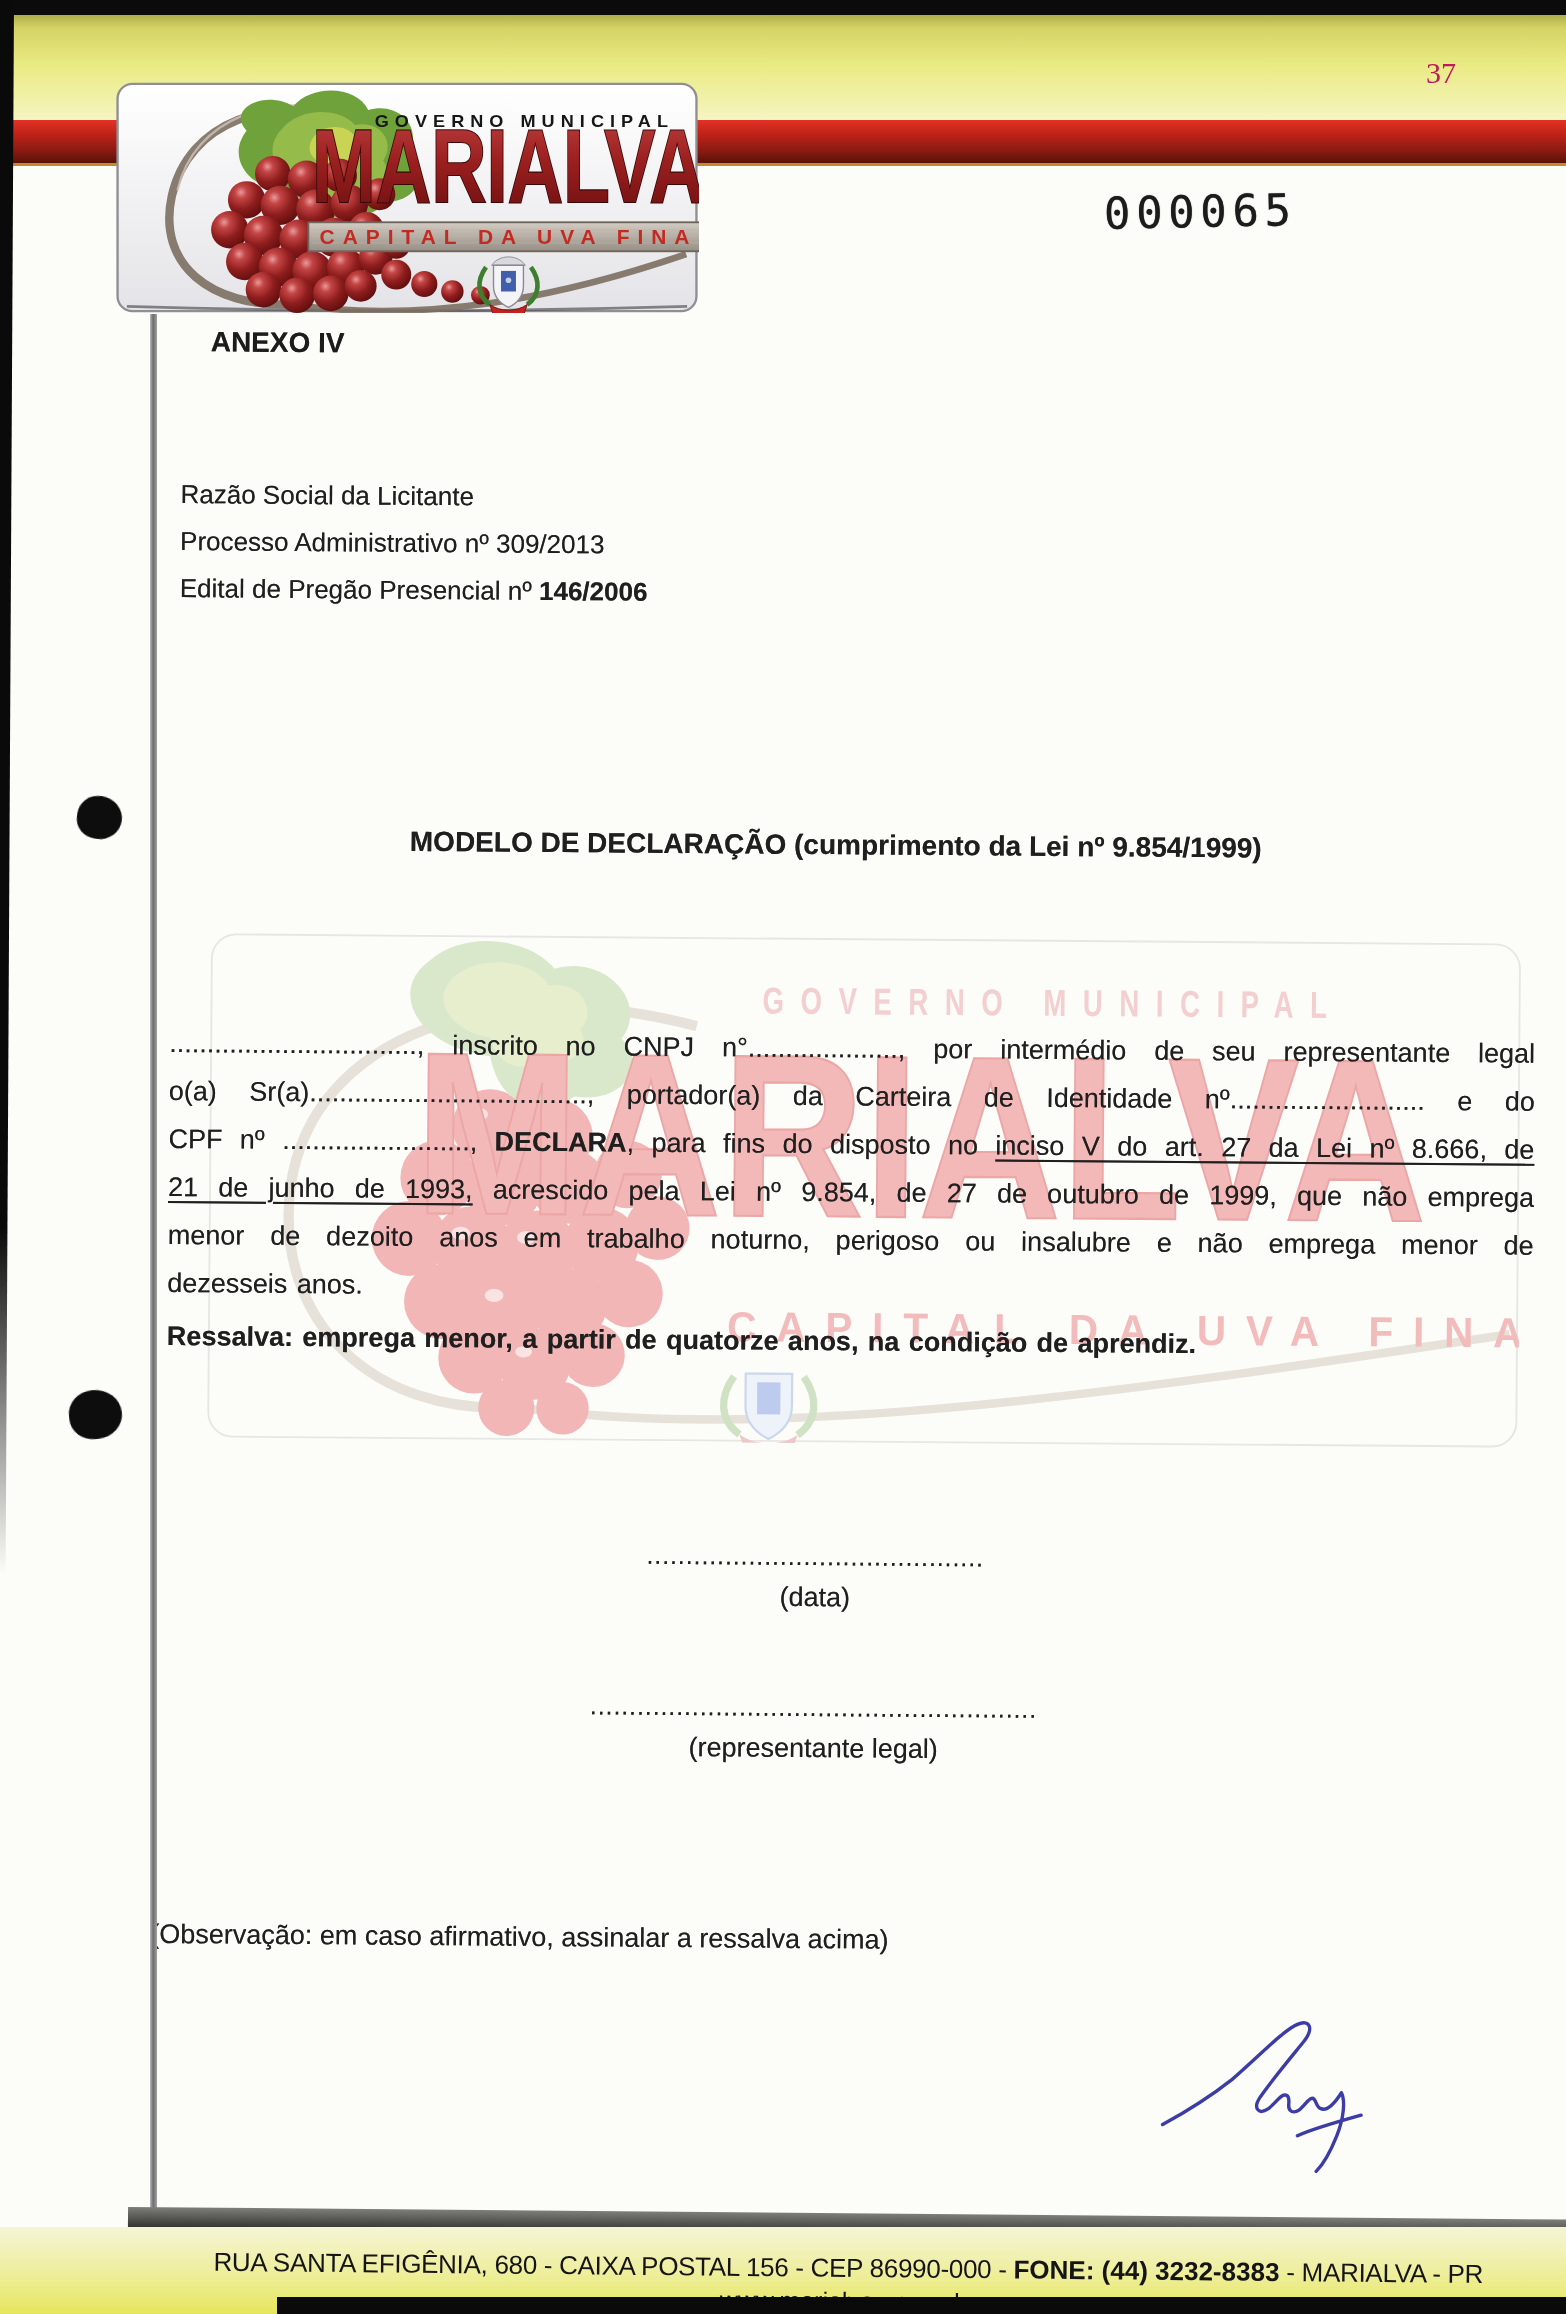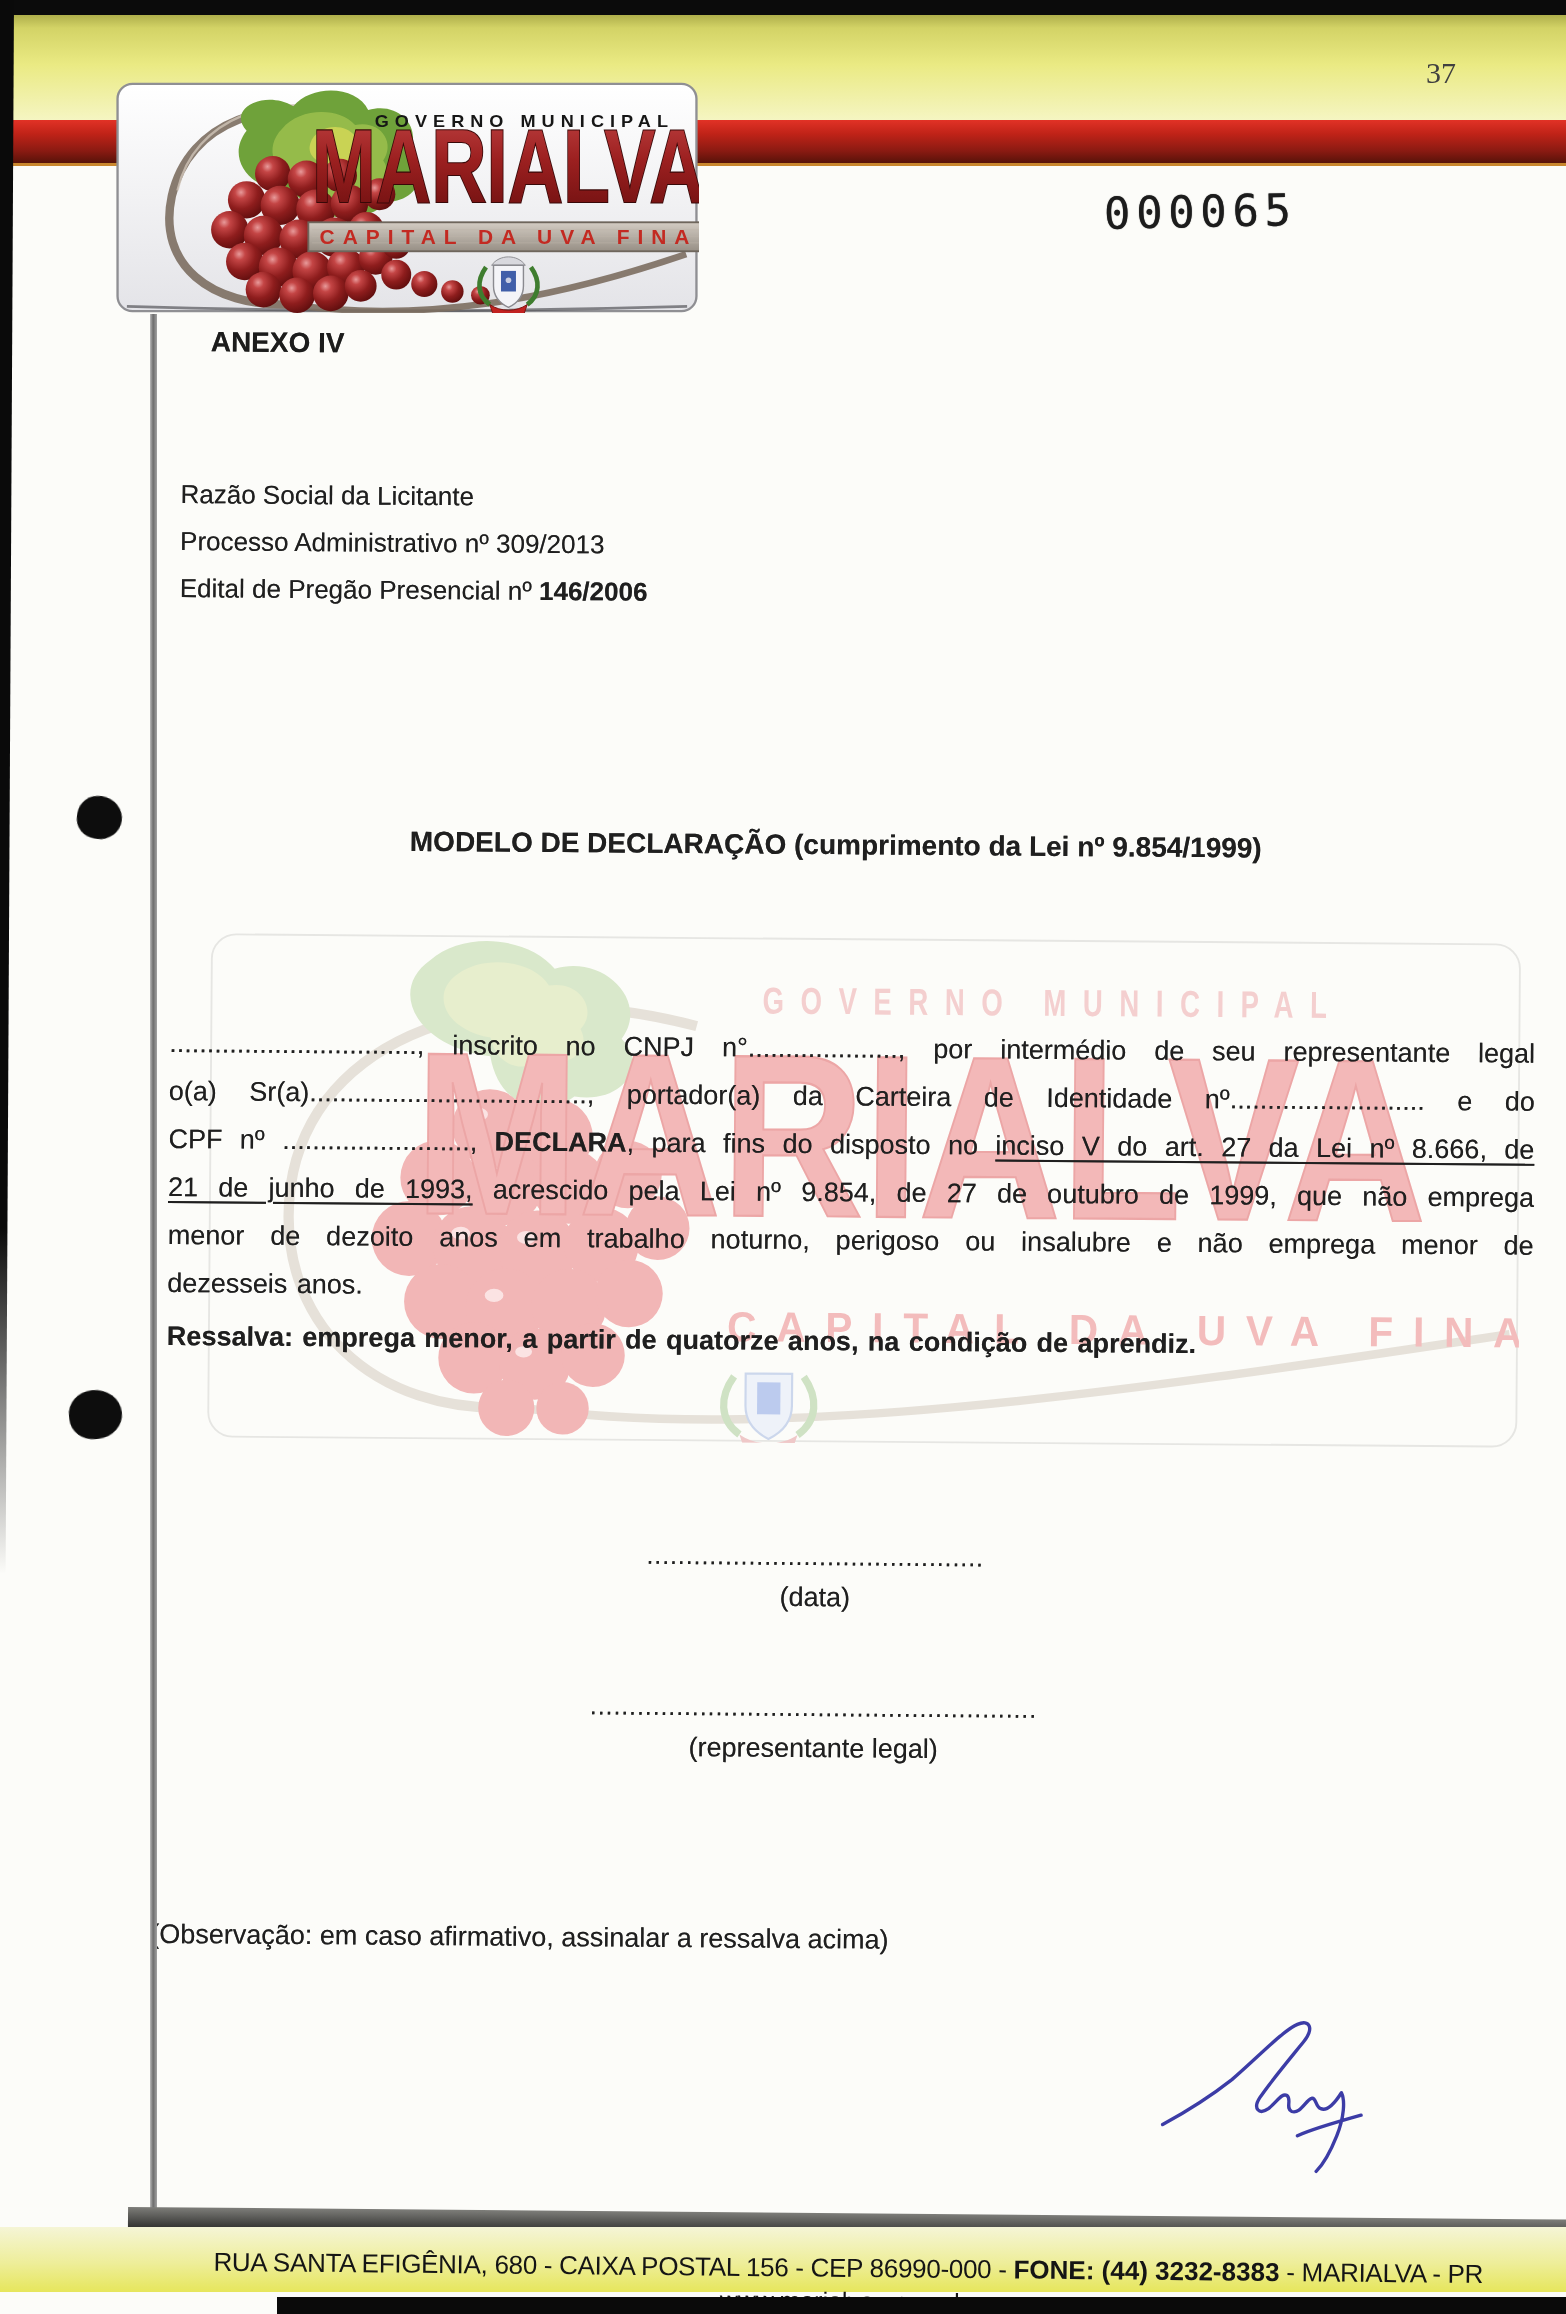--- a/index.html
+++ b/index.html
@@ -17,21 +17,21 @@
   #hole1{left:77px;top:796px;width:45px;height:43px;transform:rotate(8deg);}
   #hole2{left:69px;top:1390px;width:53px;height:49px;transform:rotate(-6deg);}
   #bottom-black{left:277px;top:2297px;width:1289px;height:17px;background:#0a0a0a;z-index:30;}
   
   #yellow-band{left:0;top:13px;width:1567px;height:107px;
     background:linear-gradient(to bottom,#a9a947 0%,#d3d366 14%,#eaea83 48%,#f5f5c2 100%);}
   #red-stripe{left:0;top:120px;width:1567px;height:43px;
     background:linear-gradient(to bottom,#e23226 0%,#c02318 32%,#8a1a12 72%,#581309 100%);
     border-bottom:3.7px solid #c9872e;}
   #page-num{left:1426px;top:56px;font-family:"Liberation Serif",serif;
-    font-size:30px;color:#404040;}
+    font-size:30px;color:#be185d;}
   
   #logo-box{left:115px;top:82px;width:584px;height:231px;z-index:5;}
   
   #stamp{left:1104px;top:186px;font-family:"DejaVu Sans Mono",monospace;
     font-size:44px;letter-spacing:5.6px;color:#1c1c1c;transform:rotate(-1.2deg);
     text-shadow:0 0 0.9px #3a3a3a;}
   
   #tilt{left:0;top:0;width:1567px;height:2314px;transform:rotate(0.45deg);
     transform-origin:169px 309px;}
   .doc-text{text-shadow:0 0 0.6px rgba(20,20,20,.65);}
@@ -55,21 +55,21 @@
   #observation{left:163px;top:1919px;font-size:27px;}
   
   #left-border{left:150px;top:314px;width:6.6px;height:1904px;
     background:linear-gradient(90deg,#b9b9b9,#6c6c6c 45%,#a2a2a2);}
   #bottom-bar{left:128px;top:2207px;width:1439px;height:19.7px;
     background:linear-gradient(to bottom,#7d7d79,#343432);
     transform:rotate(0.5deg);transform-origin:left center;z-index:8;}
   
   #signature{left:1157px;top:2012px;width:220px;height:169px;z-index:9;}
   
-  #footer{left:0;top:2227px;width:1567px;height:65px;z-index:10;
+  #footer{left:0;top:2227px;width:1567px;height:87px;z-index:10;
     background:linear-gradient(to bottom,#f5f5d6 0%,#eeee9a 55%,#e6e65c 100%);}
   #footer-inner{position:absolute;left:131px;top:19px;width:1435px;text-align:center;
     transform:rotate(0.55deg);transform-origin:left top;color:#151515;}
   #footer-line1{font-size:26px;letter-spacing:-0.3px;}
   #footer-line1 .b{letter-spacing:0;}
   #footer-url{font-size:25px;margin-top:2.8px;text-decoration:underline;
     text-underline-offset:2.8px;}
 </style>
 </head>
 <body>

